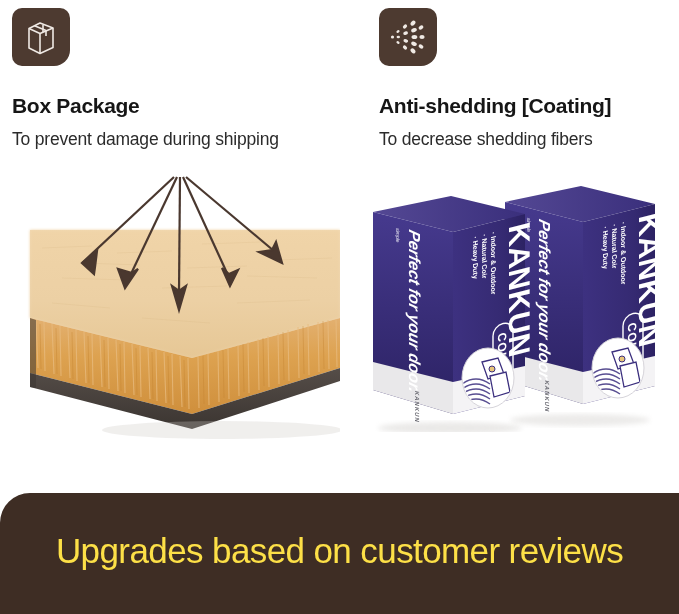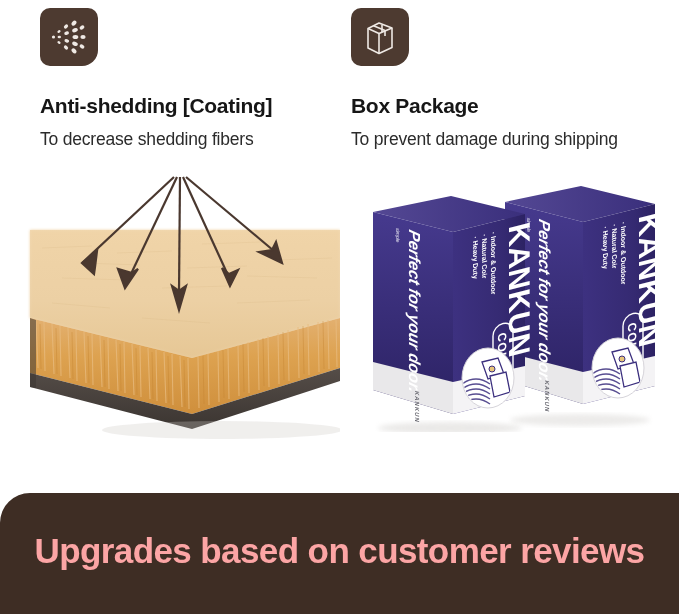--- a/index.html
+++ b/index.html
@@ -80,84 +80,84 @@
     position: absolute;
     left: 0; top: 493px;
     width: 679px; height: 121px;
     background: #3e2d24;
     border-top-left-radius: 30px;
     display: flex;
     align-items: center;
     justify-content: center;
   }
   .banner-text {
-    color: #fca5a5;
+    color: #fde047;
     font-size: 35px;
-    font-weight: bold;
+    font-weight: normal;
     letter-spacing: -0.6px;
     text-align: center;
     padding-bottom: 6px;
   }
 
   .vtext { font-family: "Liberation Sans", sans-serif; }
 </style>
 </head>
 <body>
 
 <div class="page">
 
   <div class="features">
-
-    <div class="feature">
-      <div class="feat-icon">
-        <svg width="40" height="38" viewBox="0 0 40 38" aria-hidden="true">
-          <g fill="#efe9e4">
-
-            <circle cx="4.5" cy="19" r="1.6"></circle>
-
-            <ellipse cx="10" cy="13.5" rx="1.7" ry="1.3" transform="rotate(-35 10 13.5)"></ellipse>
-            <ellipse cx="10.3" cy="19" rx="1.7" ry="1.3"></ellipse>
-            <ellipse cx="10" cy="24.5" rx="1.7" ry="1.3" transform="rotate(35 10 24.5)"></ellipse>
-
-            <ellipse cx="17" cy="8.5" rx="2.4" ry="1.7" transform="rotate(-42 17 8.5)"></ellipse>
-            <ellipse cx="17.6" cy="15.2" rx="2.4" ry="1.7" transform="rotate(-18 17.6 15.2)"></ellipse>
-            <ellipse cx="17.8" cy="22.8" rx="2.4" ry="1.7" transform="rotate(18 17.8 22.8)"></ellipse>
-            <ellipse cx="17" cy="29.5" rx="2.4" ry="1.7" transform="rotate(42 17 29.5)"></ellipse>
-
-            <ellipse cx="25" cy="5.2" rx="2.9" ry="2.0" transform="rotate(-48 25 5.2)"></ellipse>
-            <ellipse cx="26" cy="12.2" rx="2.9" ry="2.0" transform="rotate(-24 26 12.2)"></ellipse>
-            <ellipse cx="26.4" cy="19" rx="2.9" ry="2.0" transform="rotate(0 26.4 19)"></ellipse>
-            <ellipse cx="26" cy="25.8" rx="2.9" ry="2.0" transform="rotate(24 26 25.8)"></ellipse>
-            <ellipse cx="25" cy="32.8" rx="2.9" ry="2.0" transform="rotate(48 25 32.8)"></ellipse>
-
-            <ellipse cx="33" cy="9.5" rx="2.6" ry="1.9" transform="rotate(-36 33 9.5)"></ellipse>
-            <ellipse cx="34" cy="19" rx="2.6" ry="1.9"></ellipse>
-            <ellipse cx="33" cy="28.5" rx="2.6" ry="1.9" transform="rotate(36 33 28.5)"></ellipse>
-          </g>
-        </svg>
-      </div>
-      <div class="feat-title">Anti-shedding [Coating]</div>
-      <div class="feat-sub">To decrease shedding fibers</div>
-    </div>
 
     <div class="feature second">
       <div class="feat-icon">
         <svg width="36" height="40" viewBox="0 0 36 40" aria-hidden="true">
           <g fill="none" stroke="#efe9e4" stroke-width="1.6" stroke-linejoin="round">
             <path d="M6 11.5 L17 6 L30 11 L30 30.5 L17 36.5 L6 31 Z"></path>
             <path d="M6 11.5 L17 16.5 L30 11"></path>
             <path d="M17 16.5 L17 36.5"></path>
             <path d="M11.5 8.7 L23 13.6"></path>
             <path d="M20 8.0 L20 14.9"></path>
             <path d="M23 13.6 L23 19.0"></path>
           </g>
         </svg>
       </div>
       <div class="feat-title">Box Package</div>
       <div class="feat-sub">To prevent damage during shipping</div>
+    </div>
+
+    <div class="feature">
+      <div class="feat-icon">
+        <svg width="40" height="38" viewBox="0 0 40 38" aria-hidden="true">
+          <g fill="#efe9e4">
+
+            <circle cx="4.5" cy="19" r="1.6"></circle>
+
+            <ellipse cx="10" cy="13.5" rx="1.7" ry="1.3" transform="rotate(-35 10 13.5)"></ellipse>
+            <ellipse cx="10.3" cy="19" rx="1.7" ry="1.3"></ellipse>
+            <ellipse cx="10" cy="24.5" rx="1.7" ry="1.3" transform="rotate(35 10 24.5)"></ellipse>
+
+            <ellipse cx="17" cy="8.5" rx="2.4" ry="1.7" transform="rotate(-42 17 8.5)"></ellipse>
+            <ellipse cx="17.6" cy="15.2" rx="2.4" ry="1.7" transform="rotate(-18 17.6 15.2)"></ellipse>
+            <ellipse cx="17.8" cy="22.8" rx="2.4" ry="1.7" transform="rotate(18 17.8 22.8)"></ellipse>
+            <ellipse cx="17" cy="29.5" rx="2.4" ry="1.7" transform="rotate(42 17 29.5)"></ellipse>
+
+            <ellipse cx="25" cy="5.2" rx="2.9" ry="2.0" transform="rotate(-48 25 5.2)"></ellipse>
+            <ellipse cx="26" cy="12.2" rx="2.9" ry="2.0" transform="rotate(-24 26 12.2)"></ellipse>
+            <ellipse cx="26.4" cy="19" rx="2.9" ry="2.0" transform="rotate(0 26.4 19)"></ellipse>
+            <ellipse cx="26" cy="25.8" rx="2.9" ry="2.0" transform="rotate(24 26 25.8)"></ellipse>
+            <ellipse cx="25" cy="32.8" rx="2.9" ry="2.0" transform="rotate(48 25 32.8)"></ellipse>
+
+            <ellipse cx="33" cy="9.5" rx="2.6" ry="1.9" transform="rotate(-36 33 9.5)"></ellipse>
+            <ellipse cx="34" cy="19" rx="2.6" ry="1.9"></ellipse>
+            <ellipse cx="33" cy="28.5" rx="2.6" ry="1.9" transform="rotate(36 33 28.5)"></ellipse>
+          </g>
+        </svg>
+      </div>
+      <div class="feat-title">Anti-shedding [Coating]</div>
+      <div class="feat-sub">To decrease shedding fibers</div>
     </div>
   </div>
 
   <div class="illus">
 
     <div class="mat-wrap">
       <svg class="mat-svg" viewBox="0 0 318 300" aria-hidden="true">
         <defs>
           <linearGradient id="topFace" x1="0" y1="0" x2="0" y2="1">
             <stop offset="0%" stop-color="#f0d4a8"></stop>

